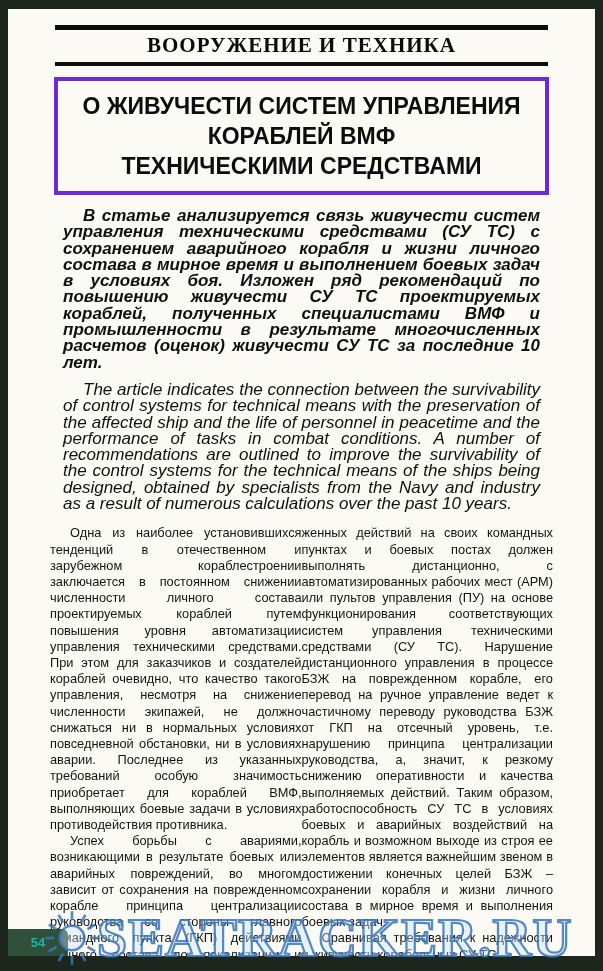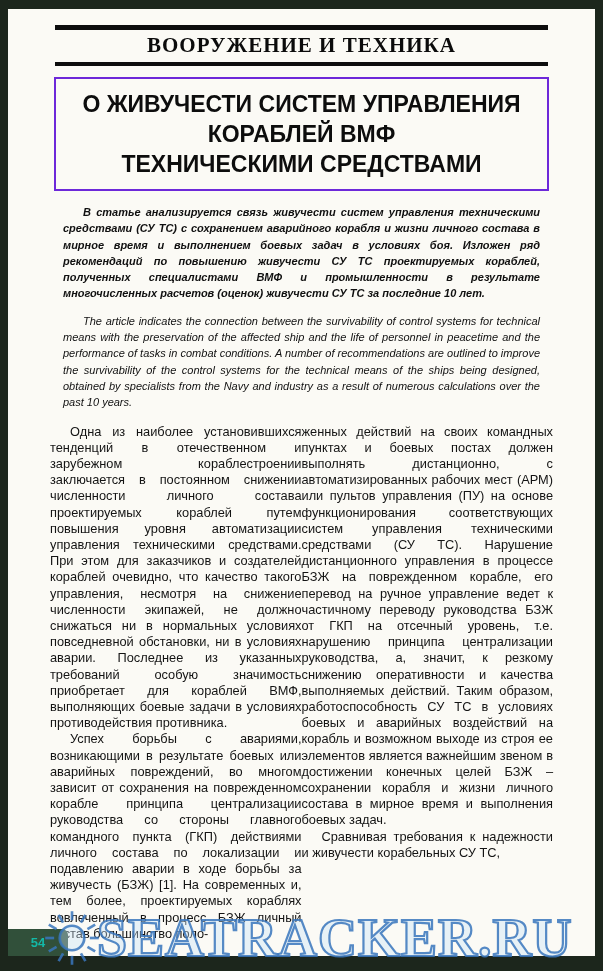--- a/index.html
+++ b/index.html
@@ -26,33 +26,33 @@
     text-align:center;
     font-family:"Liberation Serif", serif;
     font-weight:700;
     font-size:21px;
     letter-spacing:1px;
     color:#0b0b0b;
     padding:3px 0 4px;
   }
   .title-box {
     margin:11px 4px 0;
-    border:2px solid #6d28d9;
+    border:4px solid #6d28d9;
     padding:10px 6px;
     text-align:center;
     font-weight:700;
     font-size:23px;
     line-height:30px;
     color:#0d0d0d;
   }
   .abstract {
     margin:13px 13px 0;
     text-align:justify;
     text-indent:20px;
-    font-size:11px;
+    font-size:17px;
     line-height:16.3px;
     color:#101010;
   }
   .abstract.ru { font-style:italic; font-weight:700; }
   .abstract.en { font-style:italic; margin-top:11px; }
   .columns { display:flex; margin-top:13px; }
   .col {
     flex:1;
     text-align:justify;
     font-size:12.8px;

